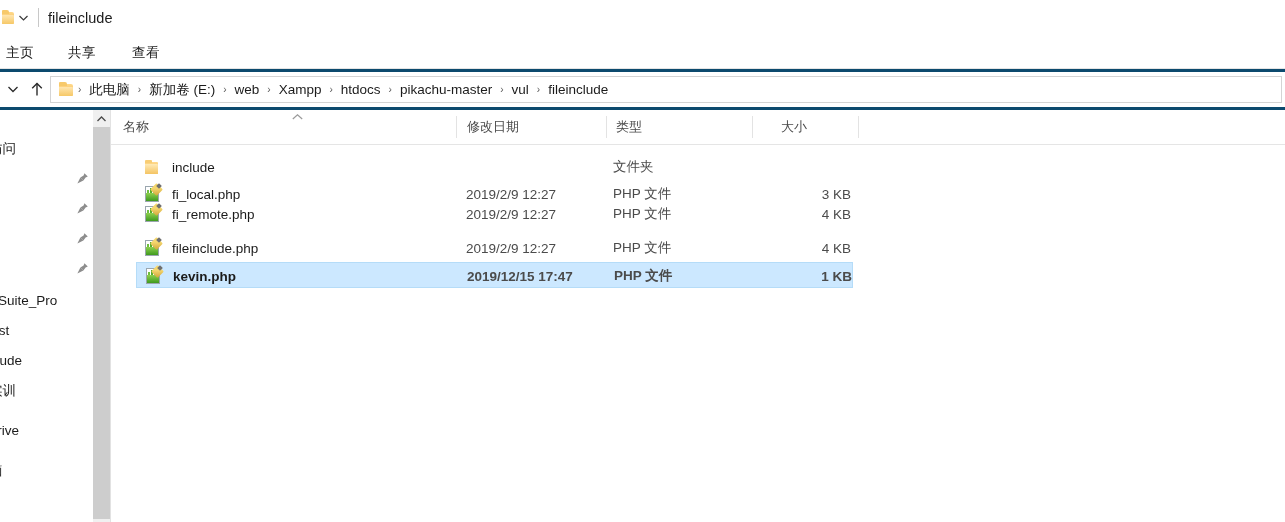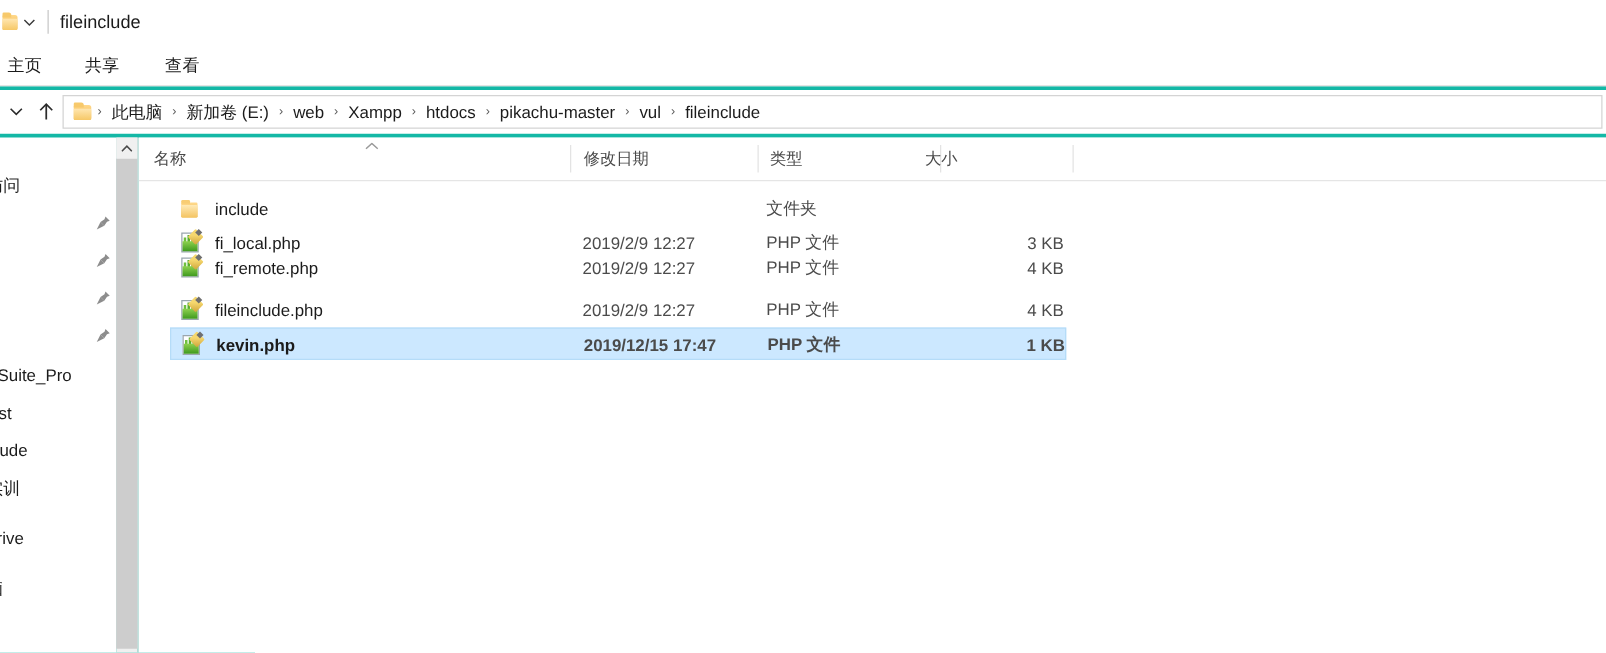--- a/index.html
+++ b/index.html
@@ -13,21 +13,21 @@
     overflow: hidden;
     font-family: "Liberation Sans", "DejaVu Sans", sans-serif;
     font-size: 13px;
     color: #000000;
     -webkit-font-smoothing: antialiased;
   }
   .window {
     position: relative;
     width: 1285px;
     height: 522px;
-    background: #14b8a6;
+    background: #0c4a6e;
   }
 
   
   .titlebar {
     position: absolute;
     left: 0; top: 0;
     width: 1285px; height: 36px;
     background: #ffffff;
     display: flex;
     align-items: center;
@@ -550,21 +550,21 @@
       <div class="col-head-cell" style="left:356px;">
         <span>修改日期</span>
       </div>
       <div class="col-sep" style="left:495px;"></div>
 
       <div class="col-head-cell" style="left:505px;">
         <span>类型</span>
       </div>
       <div class="col-sep" style="left:641px;"></div>
 
-      <div class="col-head-cell" style="left:629px;">
+      <div class="col-head-cell" style="left:670px;">
         <span>大小</span>
       </div>
       <div class="col-sep" style="left:747px;"></div>
     </div>
 
     <div class="row" style="top:44px;text-align:center;">
       <div class="row-icon">
         <div class="ic-folder">
             <div class="fb"></div>
             <div class="ft"></div>

